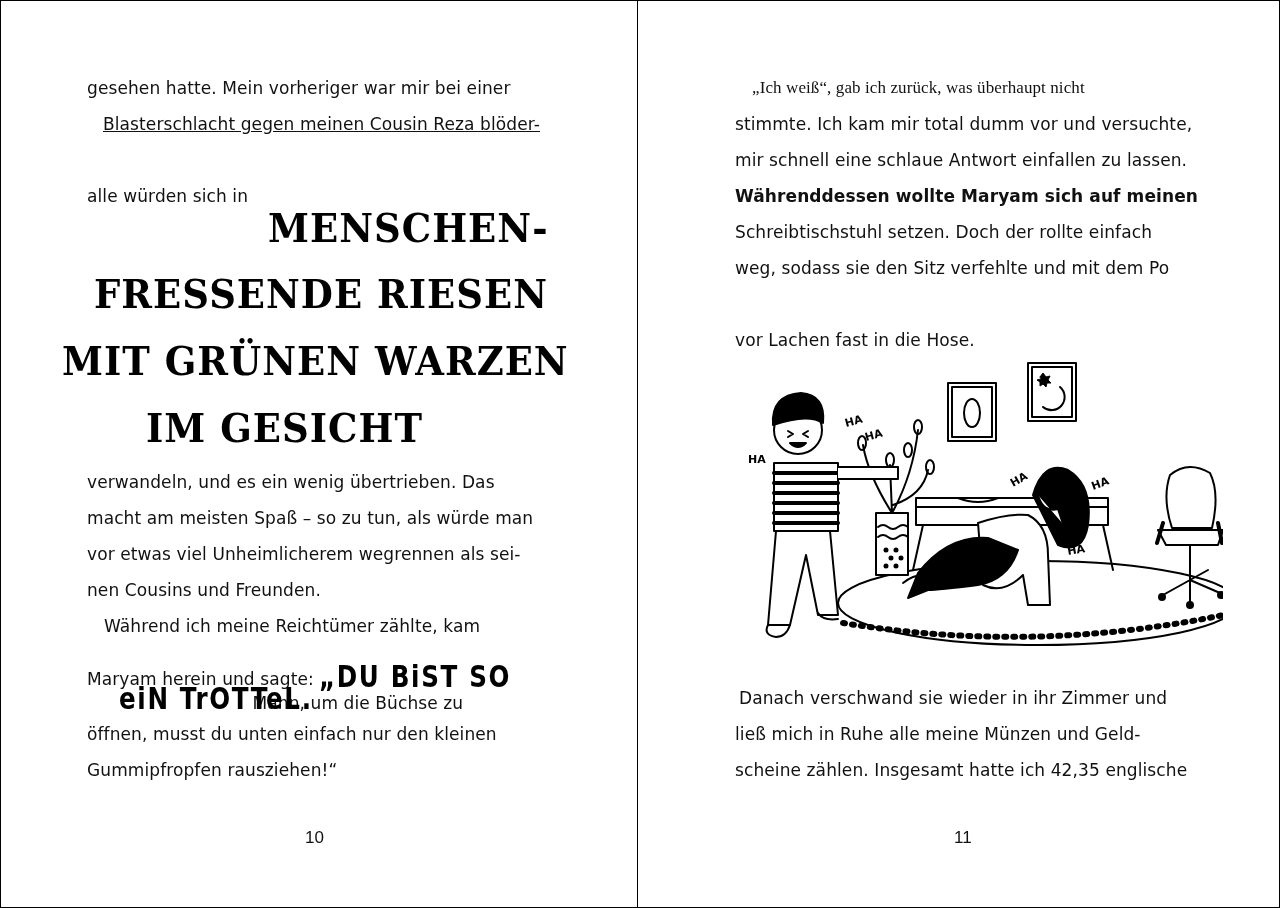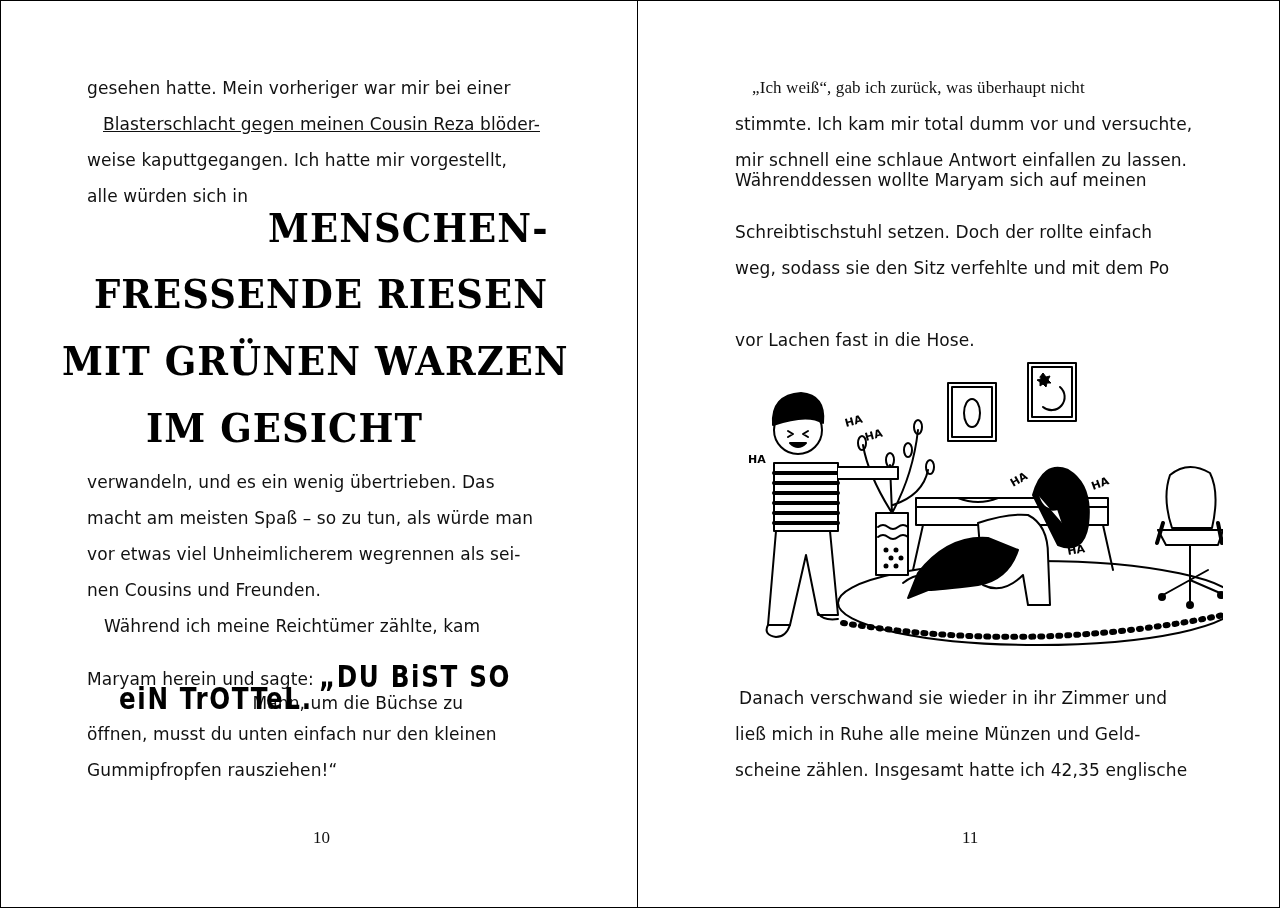--- a/index.html
+++ b/index.html
@@ -5,33 +5,32 @@
   html, body { margin:0; padding:0; background:#ffffff; }
   body { width:1280px; height:908px; position:relative; overflow:hidden; }
   .spread { position:absolute; left:0; top:0; width:1278px; height:906px; border:1px solid #000; background:#fff; }
   .divider { position:absolute; left:637px; top:0; width:1px; height:908px; background:#000; }
   .page { position:absolute; top:0; height:804px; }
   .page.left { left:0; width:637px; }
   .page.right { left:638px; width:642px; }
   .line { position:absolute; font-family:"DejaVu Sans", sans-serif; font-size:17px; color:#111; white-space:nowrap; letter-spacing:0.1px; line-height:20px; }
   .spooky { position:absolute; font-family:"DejaVu Serif", serif; font-weight:bold; font-size:37px; color:#000; white-space:nowrap; letter-spacing:1px; line-height:40px; transform:scaleY(1.05); }
   .shout { font-family:"DejaVu Sans", sans-serif; font-weight:bold; font-size:30px; color:#000; transform:scaleX(0.82); transform-origin:left center; display:inline-block; letter-spacing:2px; }
-  .page-number { position:absolute; font-family:Liberation Serif, serif; font-size:17px; color:#111;margin-left:8px; }
+  .page-number { position:absolute; font-family:Liberation Sans, sans-serif; font-size:17px; color:#111; }
   .illustration { position:absolute; left:100px; top:355px; width:485px; height:300px; }
 </style>
 </head>
 <body>
 
 <div class="spread"></div>
 <div class="divider"></div>
 
 <div class="page left">
   <div class="line" style="left:87px; top:78px;">gesehen hatte. Mein vorheriger war mir bei einer</div>
   <div class="line" style="left:103px; top:114px;text-decoration:underline;">Blasterschlacht gegen meinen Cousin Reza blöder-</div>
-  <div class="line" style="left:87px; top:150px;">weise kaputtgegangen. Ich hatte mir vorgestellt,</div>
   <div class="line" style="left:87px; top:186px;">alle würden sich in</div>
 
   <div class="spooky" style="left:268px; top:208px;">MENSCHEN-</div>
   <div class="spooky" style="left:94px; top:274px;">FRESSENDE RIESEN</div>
   <div class="spooky" style="left:62px; top:341px;">MIT GRÜNEN WARZEN</div>
   <div class="spooky" style="left:146px; top:408px;">IM GESICHT</div>
 
   <div class="line" style="left:87px; top:472px;">verwandeln, und es ein wenig übertrieben. Das</div>
   <div class="line" style="left:87px; top:508px;">macht am meisten Spaß – so zu tun, als würde man</div>
   <div class="line" style="left:87px; top:544px;">vor etwas viel Unheimlicherem wegrennen als sei-</div>
@@ -48,21 +47,21 @@
   <div class="line" style="left:87px; top:724px;">öffnen, musst du unten einfach nur den kleinen</div>
   <div class="line" style="left:87px; top:760px;">Gummipfropfen rausziehen!“</div>
 
   <div class="page-number" style="left:305px; top:828px;">10</div>
 </div>
 
 <div class="page right">
   <div class="line" style="left:114px; top:78px;font-family:Liberation Serif, serif;">„Ich weiß“, gab ich zurück, was überhaupt nicht</div>
   <div class="line" style="left:97px; top:114px;">stimmte. Ich kam mir total dumm vor und versuchte,</div>
   <div class="line" style="left:97px; top:150px;">mir schnell eine schlaue Antwort einfallen zu lassen.</div>
-  <div class="line" style="left:97px; top:170px;">Währenddessen wollte Maryam sich auf meinen</div>
+  <div class="line" style="left:97px; top:186px;font-weight:bold;">Währenddessen wollte Maryam sich auf meinen</div>
   <div class="line" style="left:97px; top:222px;">Schreibtischstuhl setzen. Doch der rollte einfach</div>
   <div class="line" style="left:97px; top:258px;">weg, sodass sie den Sitz verfehlte und mit dem Po</div>
   <div class="line" style="left:97px; top:330px;">vor Lachen fast in die Hose.</div>
 
   <svg class="illustration" viewBox="0 0 485 300" fill="none" stroke="#000" stroke-width="2" stroke-linecap="round" stroke-linejoin="round">
 
     <ellipse cx="300" cy="248" rx="200" ry="42" fill="#fff"></ellipse>
     <path d="M105 268 Q300 300 495 258" stroke-dasharray="2 7" stroke-width="6"></path>
 
     <g>

